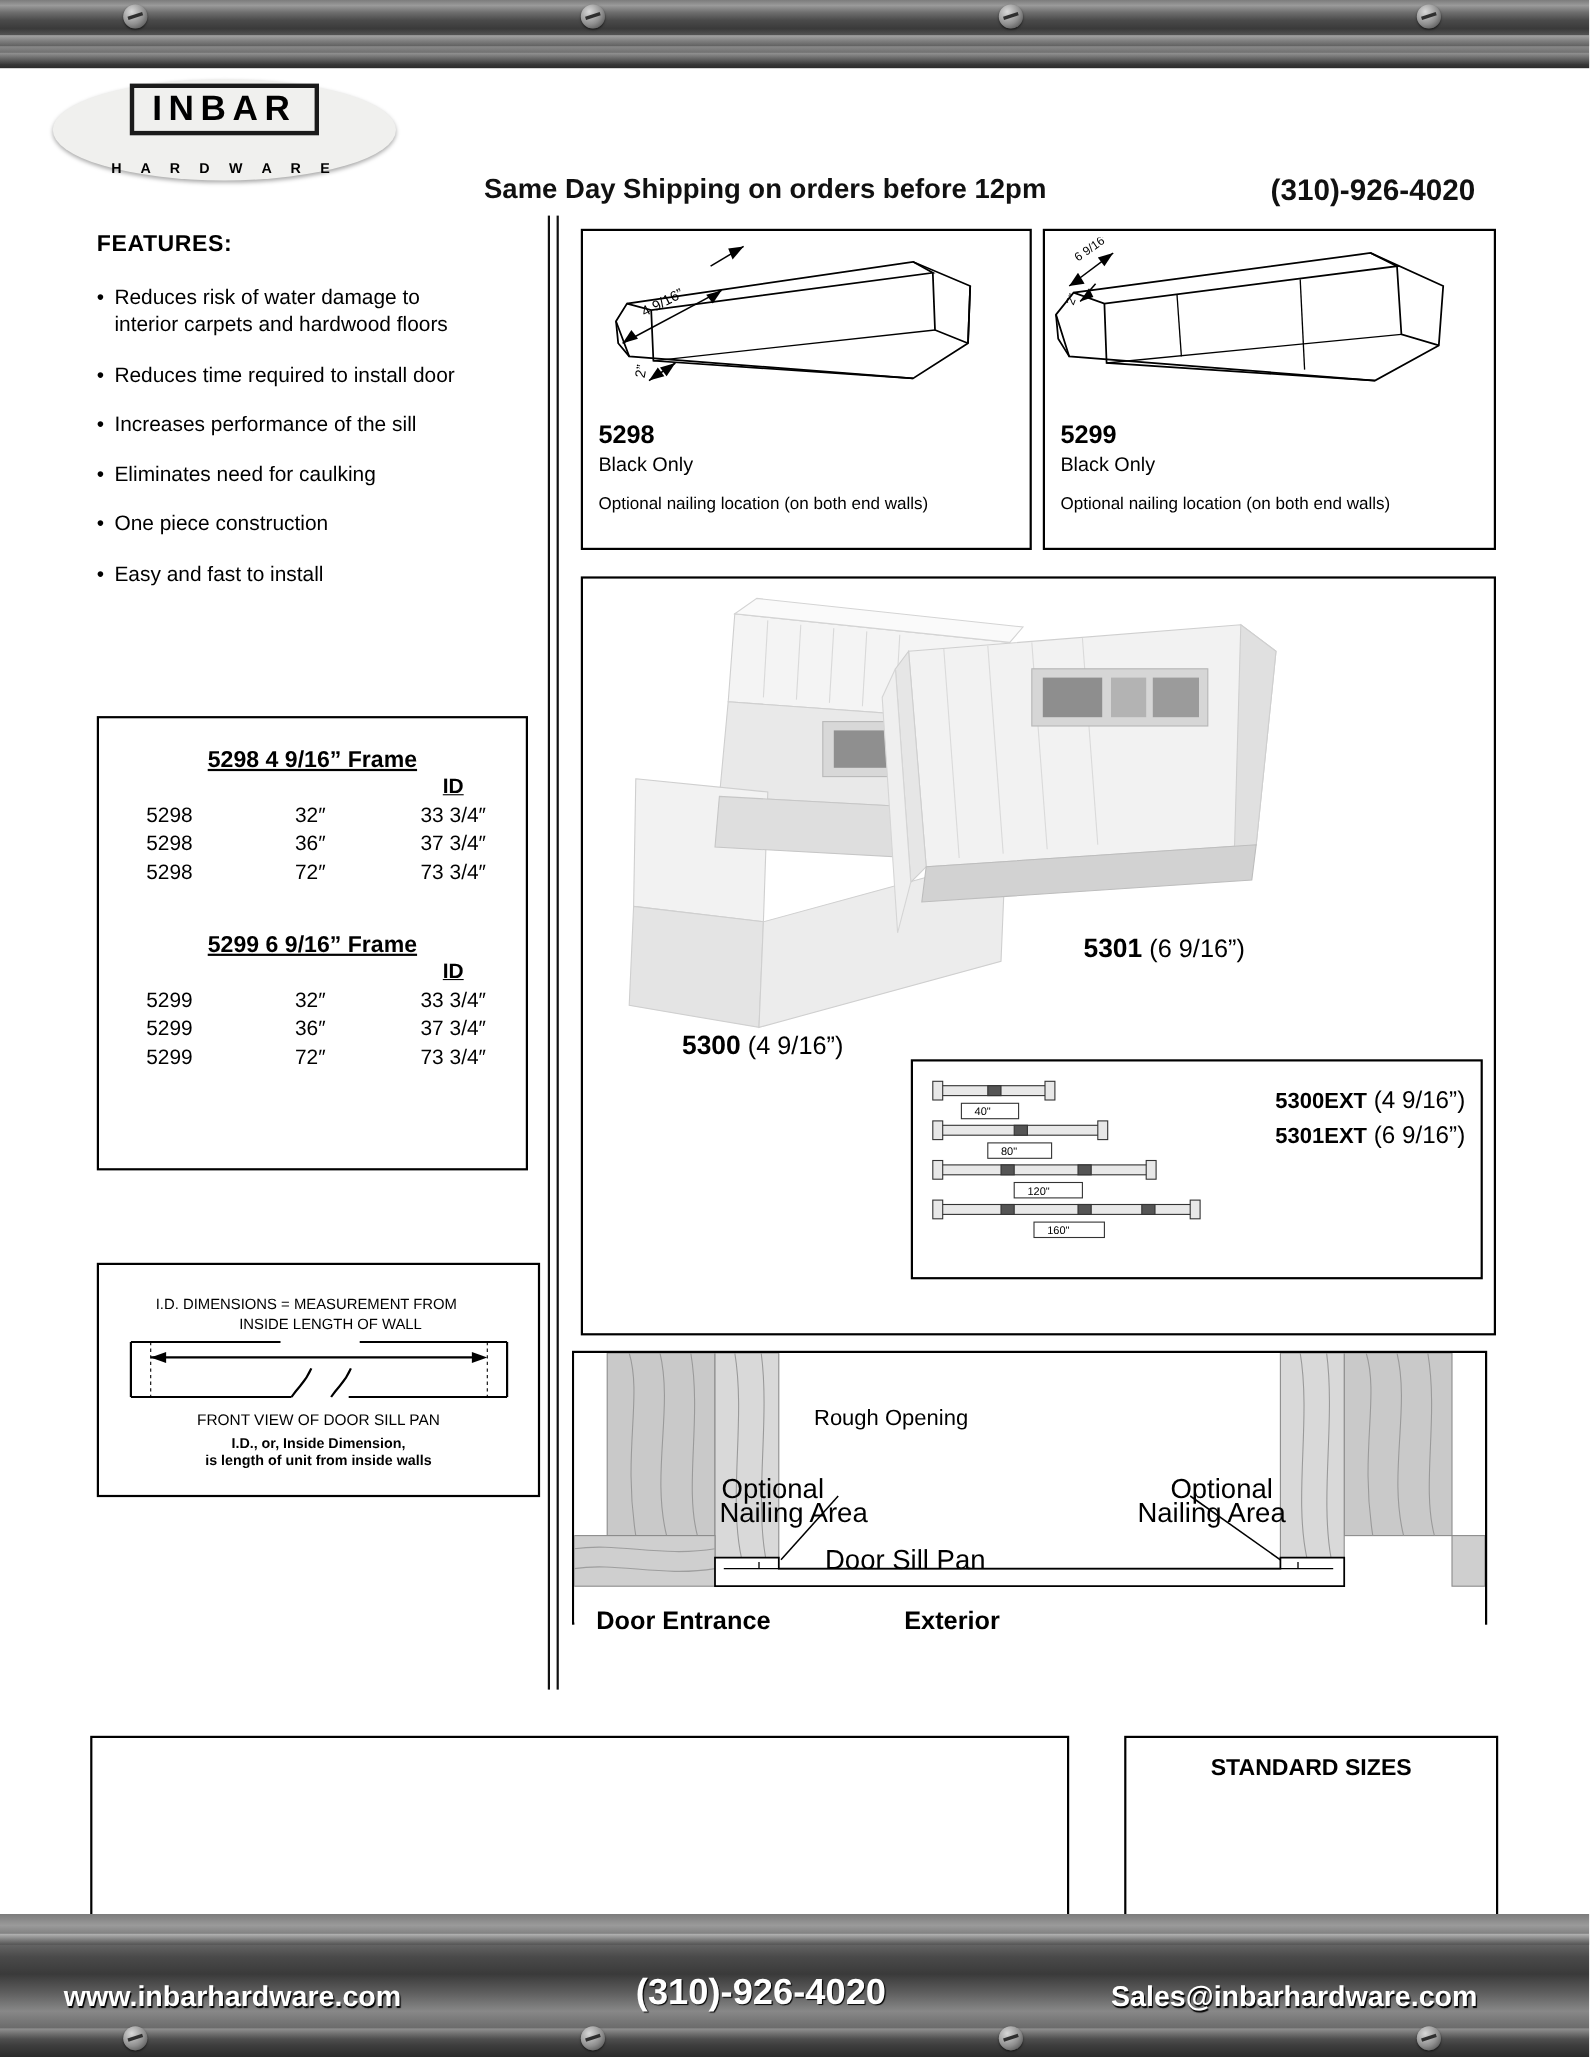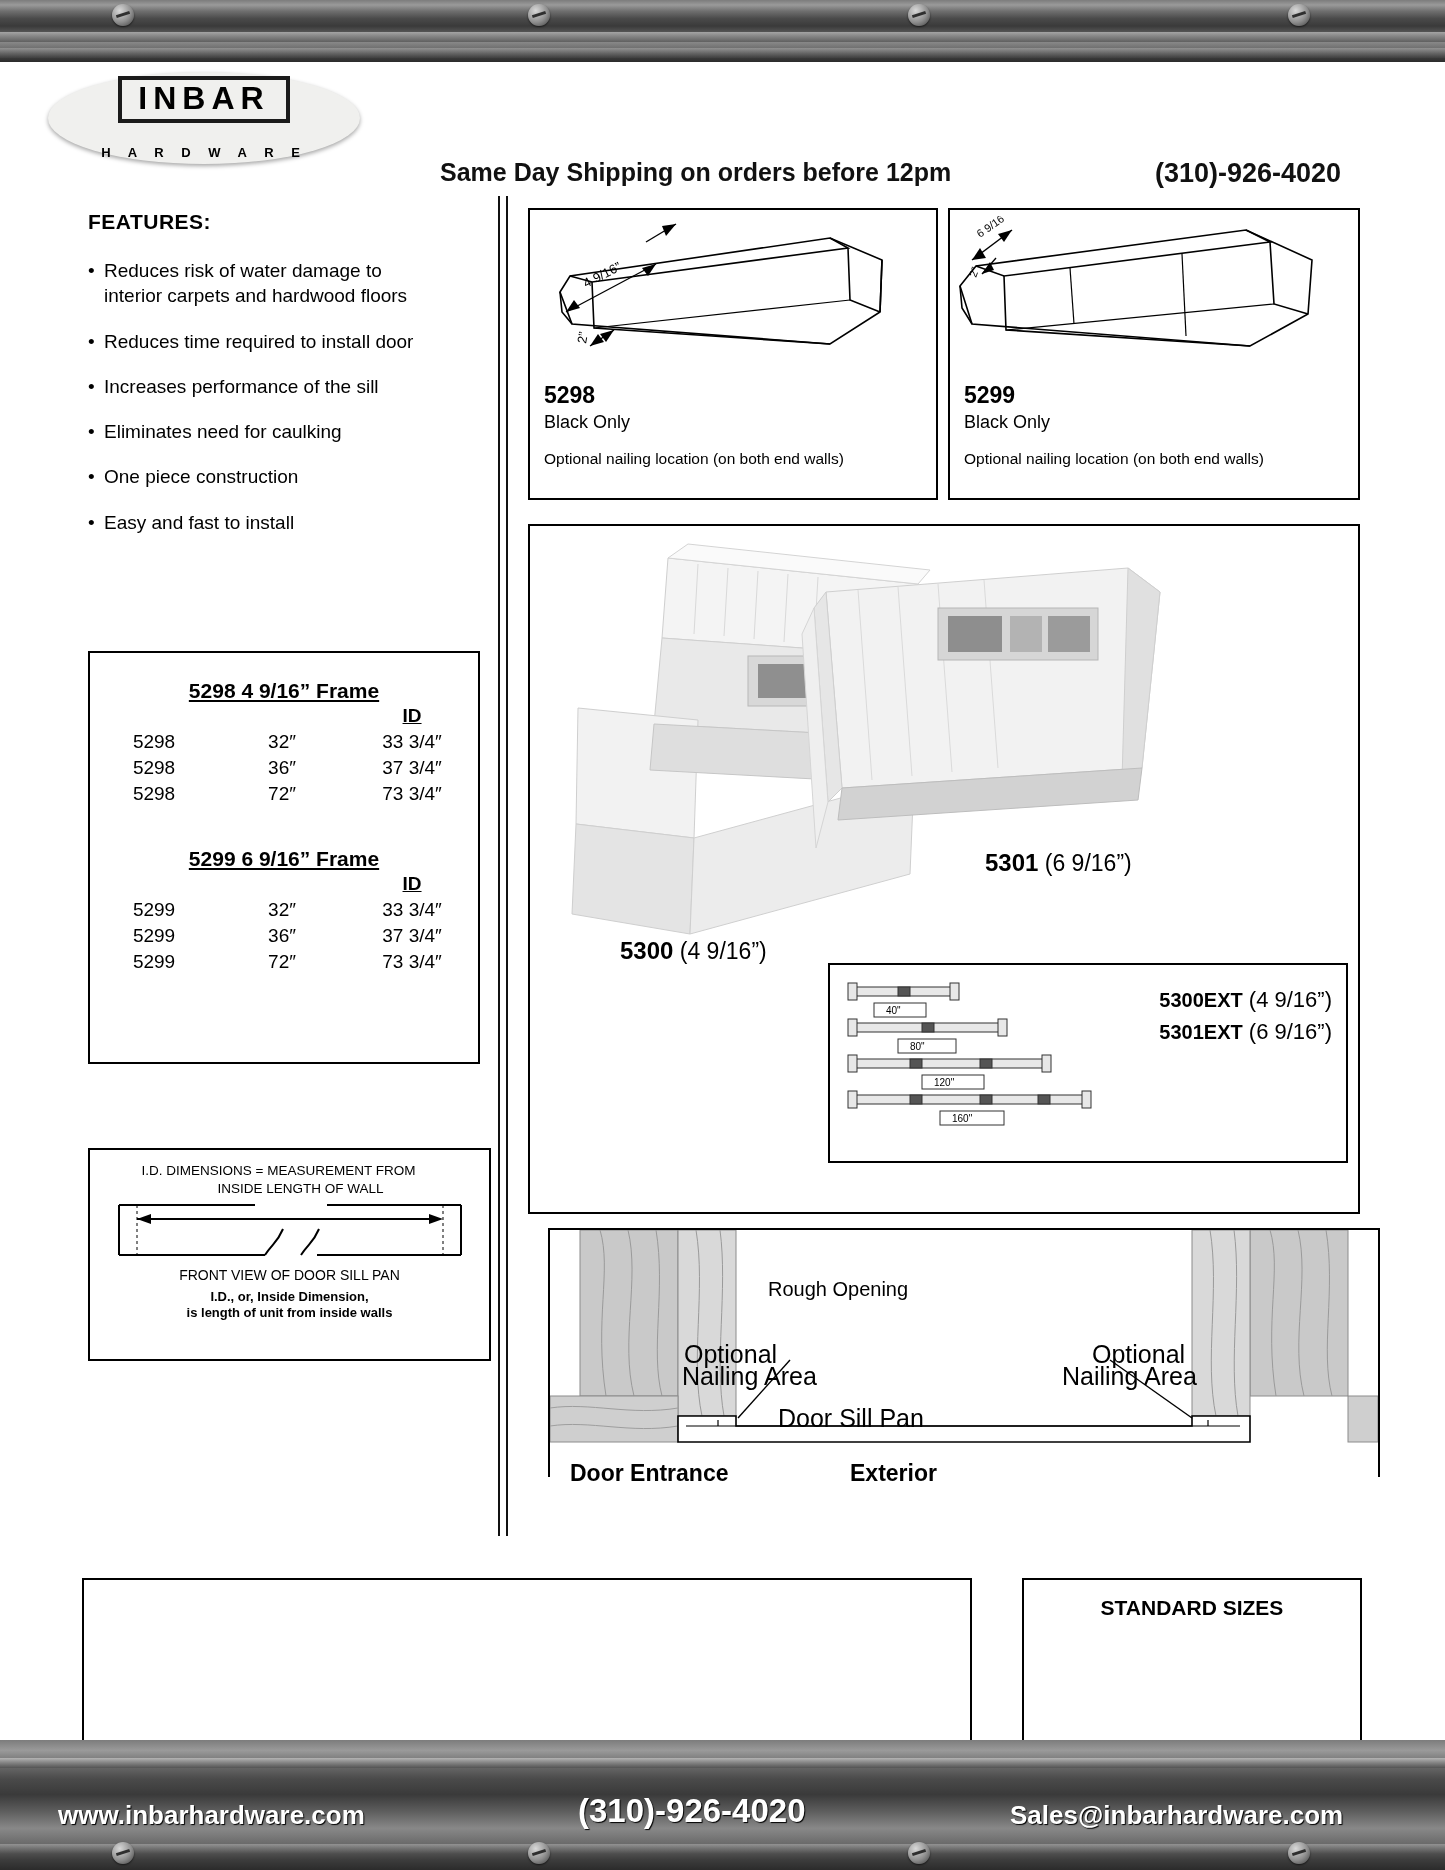--- a/index.html
+++ b/index.html
@@ -172,21 +172,21 @@
     top: 1148px;
     width: 403px;
     height: 213px;
     border: 2px solid #000;
     box-sizing: border-box;
     text-align: center;
   }
   .idbox-cap {
     font-size: 13.5px;
     line-height: 1.3;
-    margin-top: 12px;
+    margin-top: 27px;
     padding-right: 22px;
   }
   .idbox-cap .l2 { padding-left: 44px; display: block; }
   .idbox-sub1 {
     font-size: 14px;
     margin-top: 6px;
   }
   .idbox-sub2 {
     font-size: 13px;
     font-weight: bold;
@@ -208,21 +208,21 @@
   
   .panel {
     position: absolute;
     border: 2px solid #000;
     box-sizing: border-box;
     background: #fff;
   }
   .p-5298 { left: 528px; top: 208px; width: 410px; height: 292px; }
   .p-5299 { left: 948px; top: 208px; width: 412px; height: 292px; }
   .p-photos { left: 528px; top: 524px; width: 832px; height: 690px; }
-  .p-install { left: 548px; top: 1228px; width: 832px; height: 249px; }
+  .p-install { left: 520px; top: 1228px; width: 832px; height: 249px; }
 
   .prod-code {
     position: absolute;
     font-size: 23px;
     font-weight: bold;
   }
   .prod-sub {
     position: absolute;
     font-size: 18px;
   }

